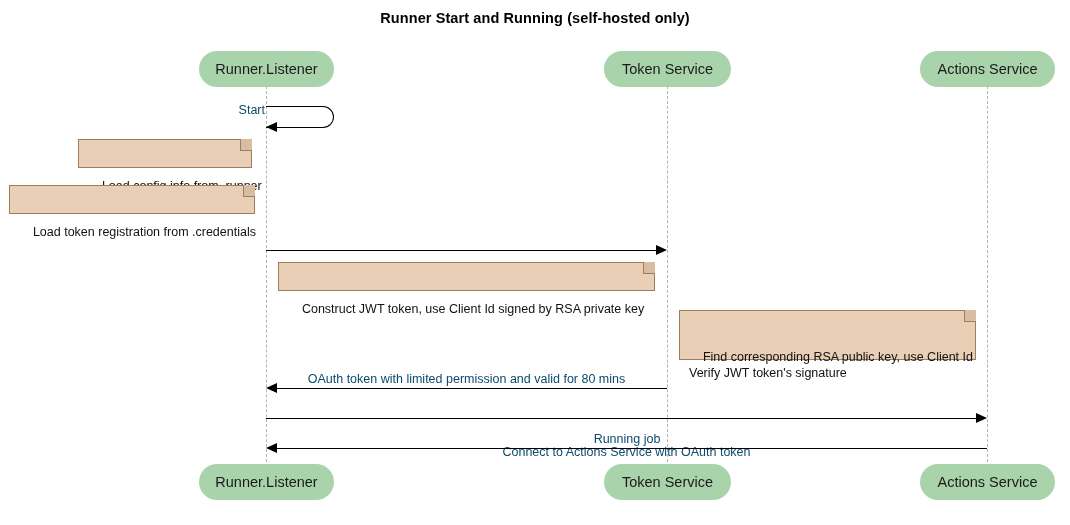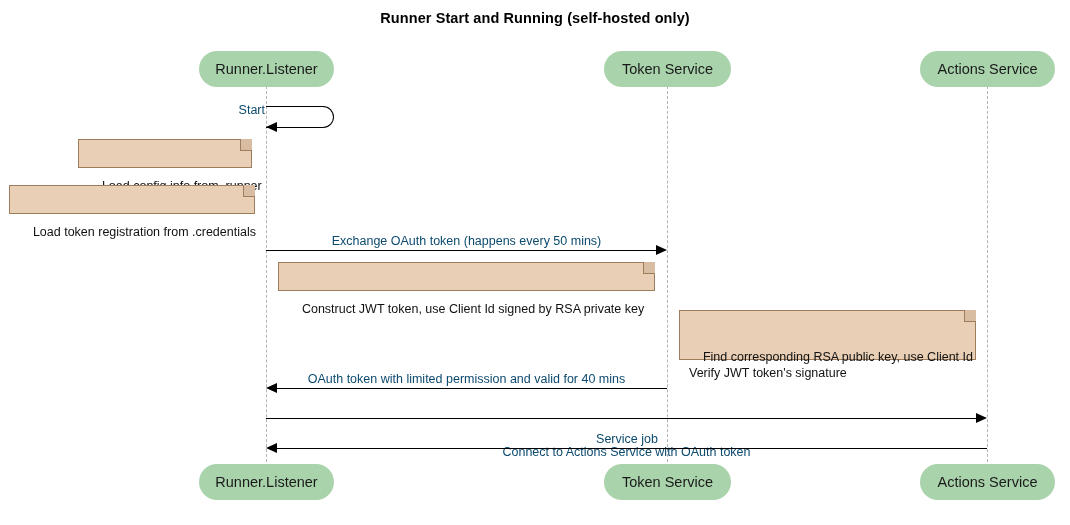--- a/index.html
+++ b/index.html
@@ -130,44 +130,43 @@
   <div class="note" style="left:78px; top:139px; width:174px; height:29px;">
     <span class="fold"></span>
     <span>Load config info from .runner</span>
   </div>
 
   <div class="note" style="left:9px; top:185px; width:246px; height:29px;">
     <span class="fold"></span>
     <span>Load token registration from .credentials</span>
   </div>
 
-  <div class="msg-label" style="left:266px; top:234px; width:401px;">Exchange OAuth token (happens every 50 mins)</div>
   <div class="msg-line" style="left:266px; top:250px; width:392px;"></div>
   <div class="arrowhead right" style="left:656px; top:245px;"></div>
 
   <div class="note" style="left:278px; top:262px; width:377px; height:29px;">
     <span class="fold"></span>
     <span>Construct JWT token, use Client Id signed by RSA private key</span>
   </div>
 
   <div class="note" style="left:679px; top:310px; width:297px; height:50px;">
     <span class="fold"></span>
     <span>Find corresponding RSA public key, use Client Id
 Verify JWT token's signature</span>
   </div>
 
-  <div class="msg-label" style="left:266px; top:372px; width:401px;">OAuth token with limited permission and valid for 40 mins</div>
+  <div class="msg-label" style="left:266px; top:372px; width:401px;">OAuth token with limited permission and valid for 80 mins</div>
   <div class="msg-line" style="left:275px; top:388px; width:392px;"></div>
   <div class="arrowhead left" style="left:266px; top:383px;"></div>
 
   <div class="msg-label" style="left:266px; top:402px; width:721px;margin-top:43px;">Connect to Actions Service with OAuth token</div>
   <div class="msg-line" style="left:266px; top:418px; width:712px;"></div>
   <div class="arrowhead right" style="left:976px; top:413px;"></div>
 
-  <div class="msg-label" style="left:266px; top:432px; width:722px;">Service job</div>
+  <div class="msg-label" style="left:266px; top:432px; width:722px;">Running job</div>
   <div class="msg-line" style="left:275px; top:448px; width:712px;"></div>
   <div class="arrowhead left" style="left:266px; top:443px;"></div>
 
   <div class="participant" style="left:199px; top:464px; width:135px;">
     <span>Runner.Listener</span>
   </div>
   <div class="participant" style="left:604px; top:464px; width:127px;">
     <span>Token Service</span>
   </div>
   <div class="participant" style="left:920px; top:464px; width:135px;">

